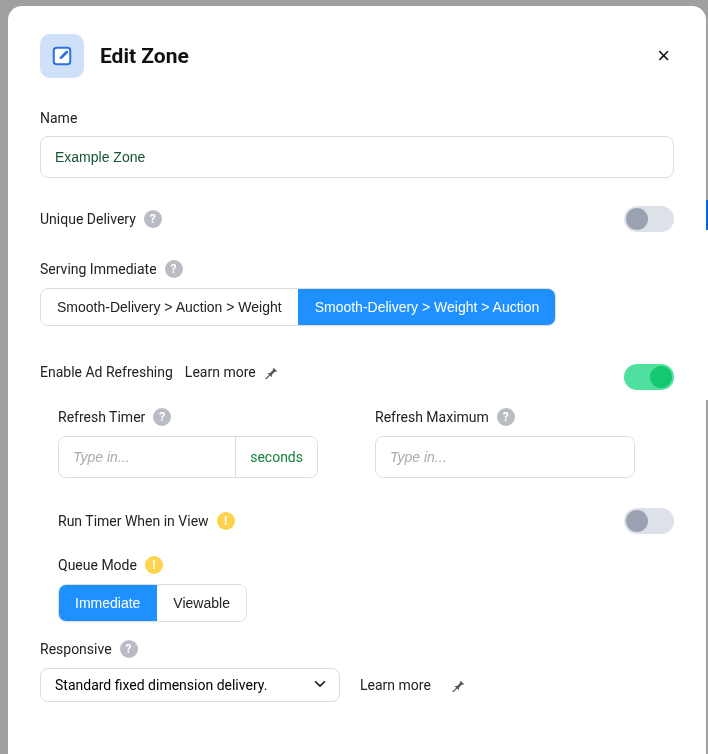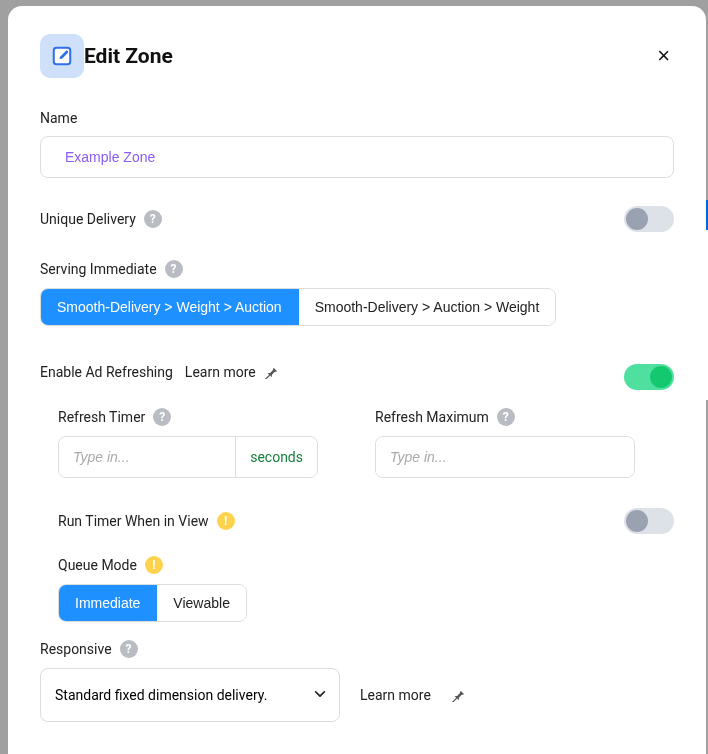--- a/index.html
+++ b/index.html
@@ -22,20 +22,21 @@
     padding: 28px 32px 20px 32px;
     overflow-y: auto;
   }
   .modal::-webkit-scrollbar { width: 8px; }
   .modal::-webkit-scrollbar-track { background: transparent; }
   .modal::-webkit-scrollbar-thumb { background: #c0c0c0; border-radius: 4px; }
 
   .header {
     display: flex;
     align-items: center;
+    gap: 16px;
     margin-bottom: 32px;
   }
   .header-icon {
     width: 44px;
     height: 44px;
     background: #cfe0fb;
     border-radius: 10px;
     display: flex;
     align-items: center;
     justify-content: center;
@@ -70,23 +71,23 @@
     color: #222;
     text-decoration: none;
     font-size: 14px;
     margin-left: 4px;
   }
   .text-input {
     width: 100%;
     height: 42px;
     border: 1px solid #ddd;
     border-radius: 8px;
-    padding: 0 24px;
-    font-size: 14px;
-    color: #8b5cf6;
+    padding: 0 14px;
+    font-size: 14px;
+    color: #14532d;
     outline: none;
   }
   .text-input::placeholder { color: #aaa; font-style: italic; }
 
   .row {
     display: flex;
     align-items: center;
     justify-content: space-between;
     margin-bottom: 28px;
   }
@@ -217,21 +218,21 @@
 
   .select-wrap {
     display: flex;
     align-items: center;
     gap: 20px;
   }
   .select {
     position: relative;
     border: 1px solid #ddd;
     border-radius: 8px;
-    height: 54px;
+    height: 34px;
     padding: 0 42px 0 14px;
     font-size: 14px;
     display: inline-flex;
     align-items: center;
     cursor: pointer;
     min-width: 300px;
     background: #fff;
   }
   .select .chevron {
     position: absolute;
@@ -290,22 +291,22 @@
       <div class="knob"></div>
     </div>
   </div>
 
   <div class="field">
     <div class="field-label">
       <span>Serving Immediate</span>
       <span class="help-circle">?</span>
     </div>
     <div class="segmented">
+      <button class="seg">Smooth-Delivery &gt; Auction &gt; Weight</button>
       <button class="seg active">Smooth-Delivery &gt; Weight &gt; Auction</button>
-      <button class="seg">Smooth-Delivery &gt; Auction &gt; Weight</button>
     </div>
   </div>
 
   <div class="section-spacer"></div>
 
   <div class="refresh-header">
     <div class="field-label">
       <span>Enable Ad Refreshing</span>
       <a href="#" class="learn-more">Learn more</a>
       <span class="pin-icon">

